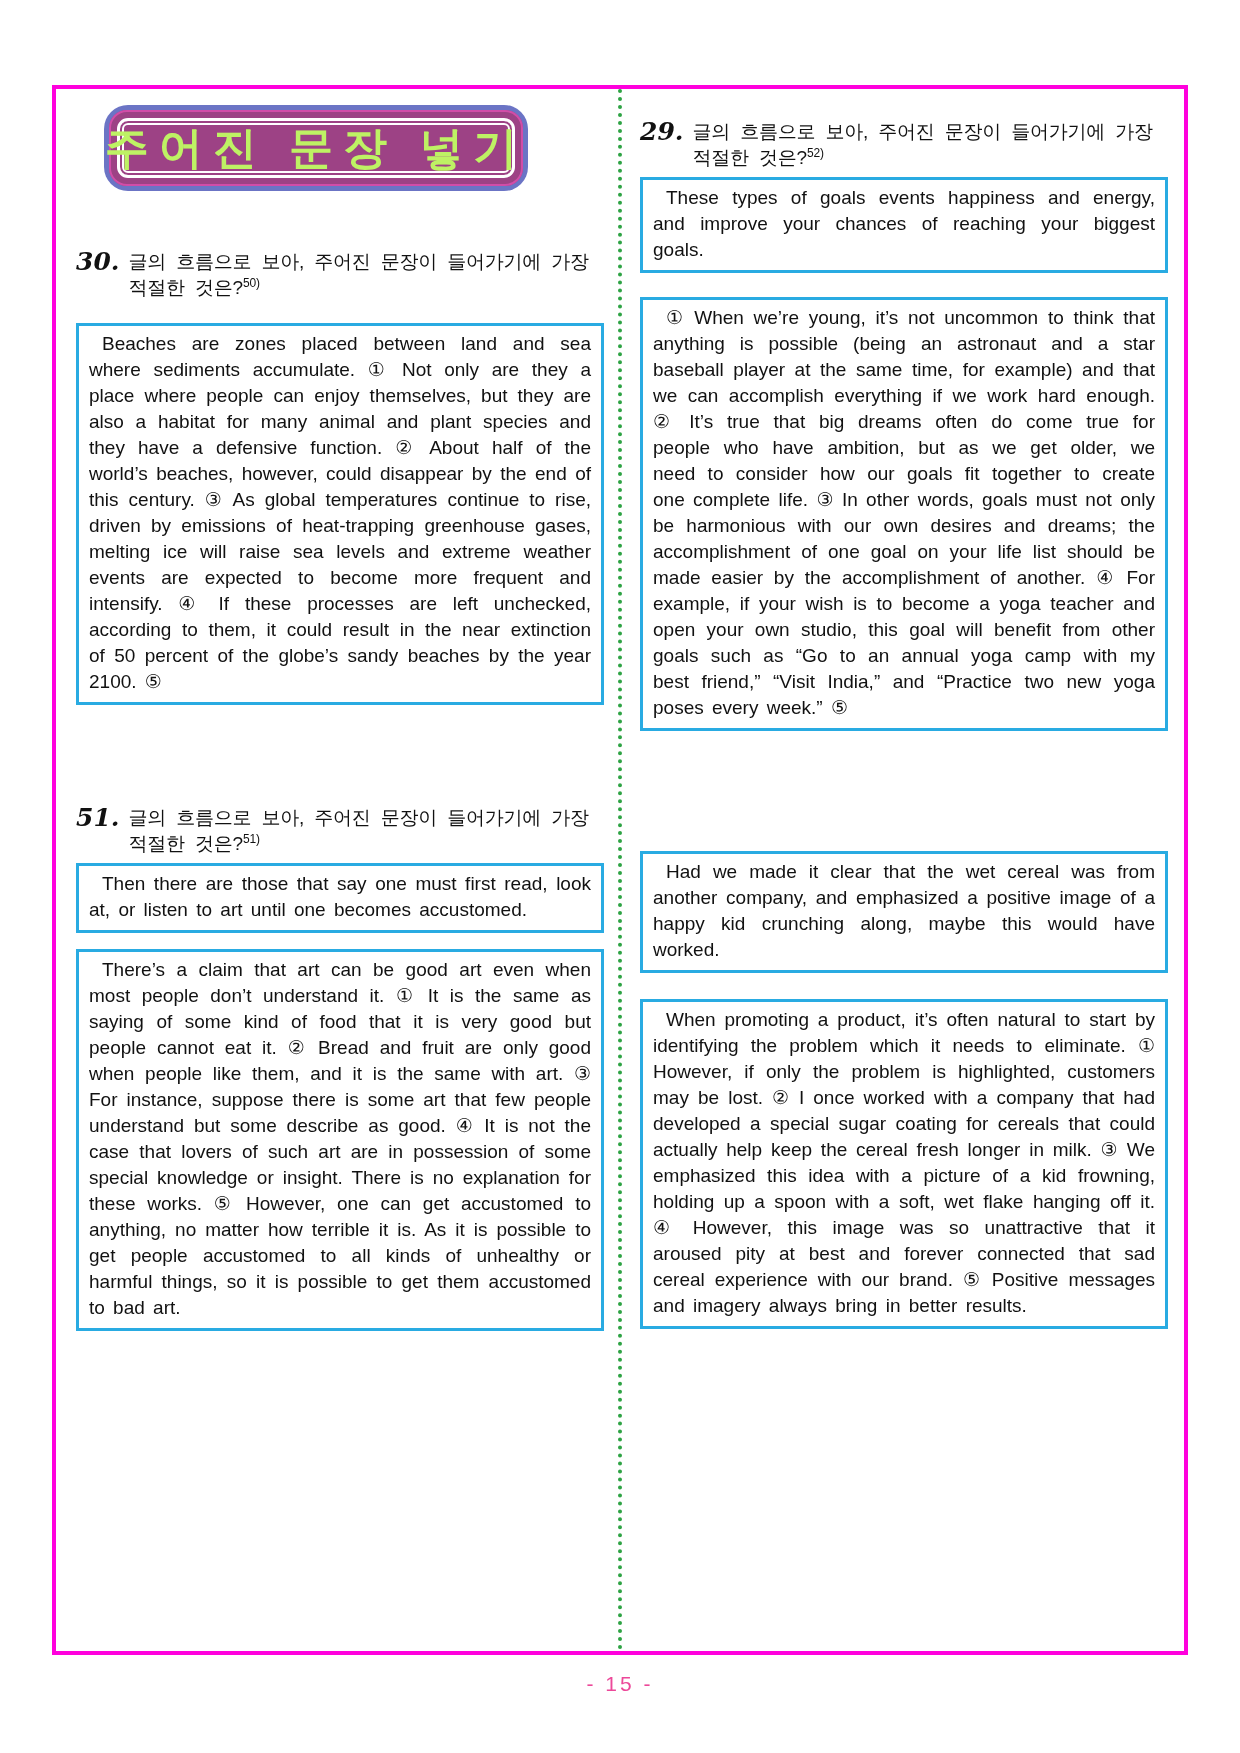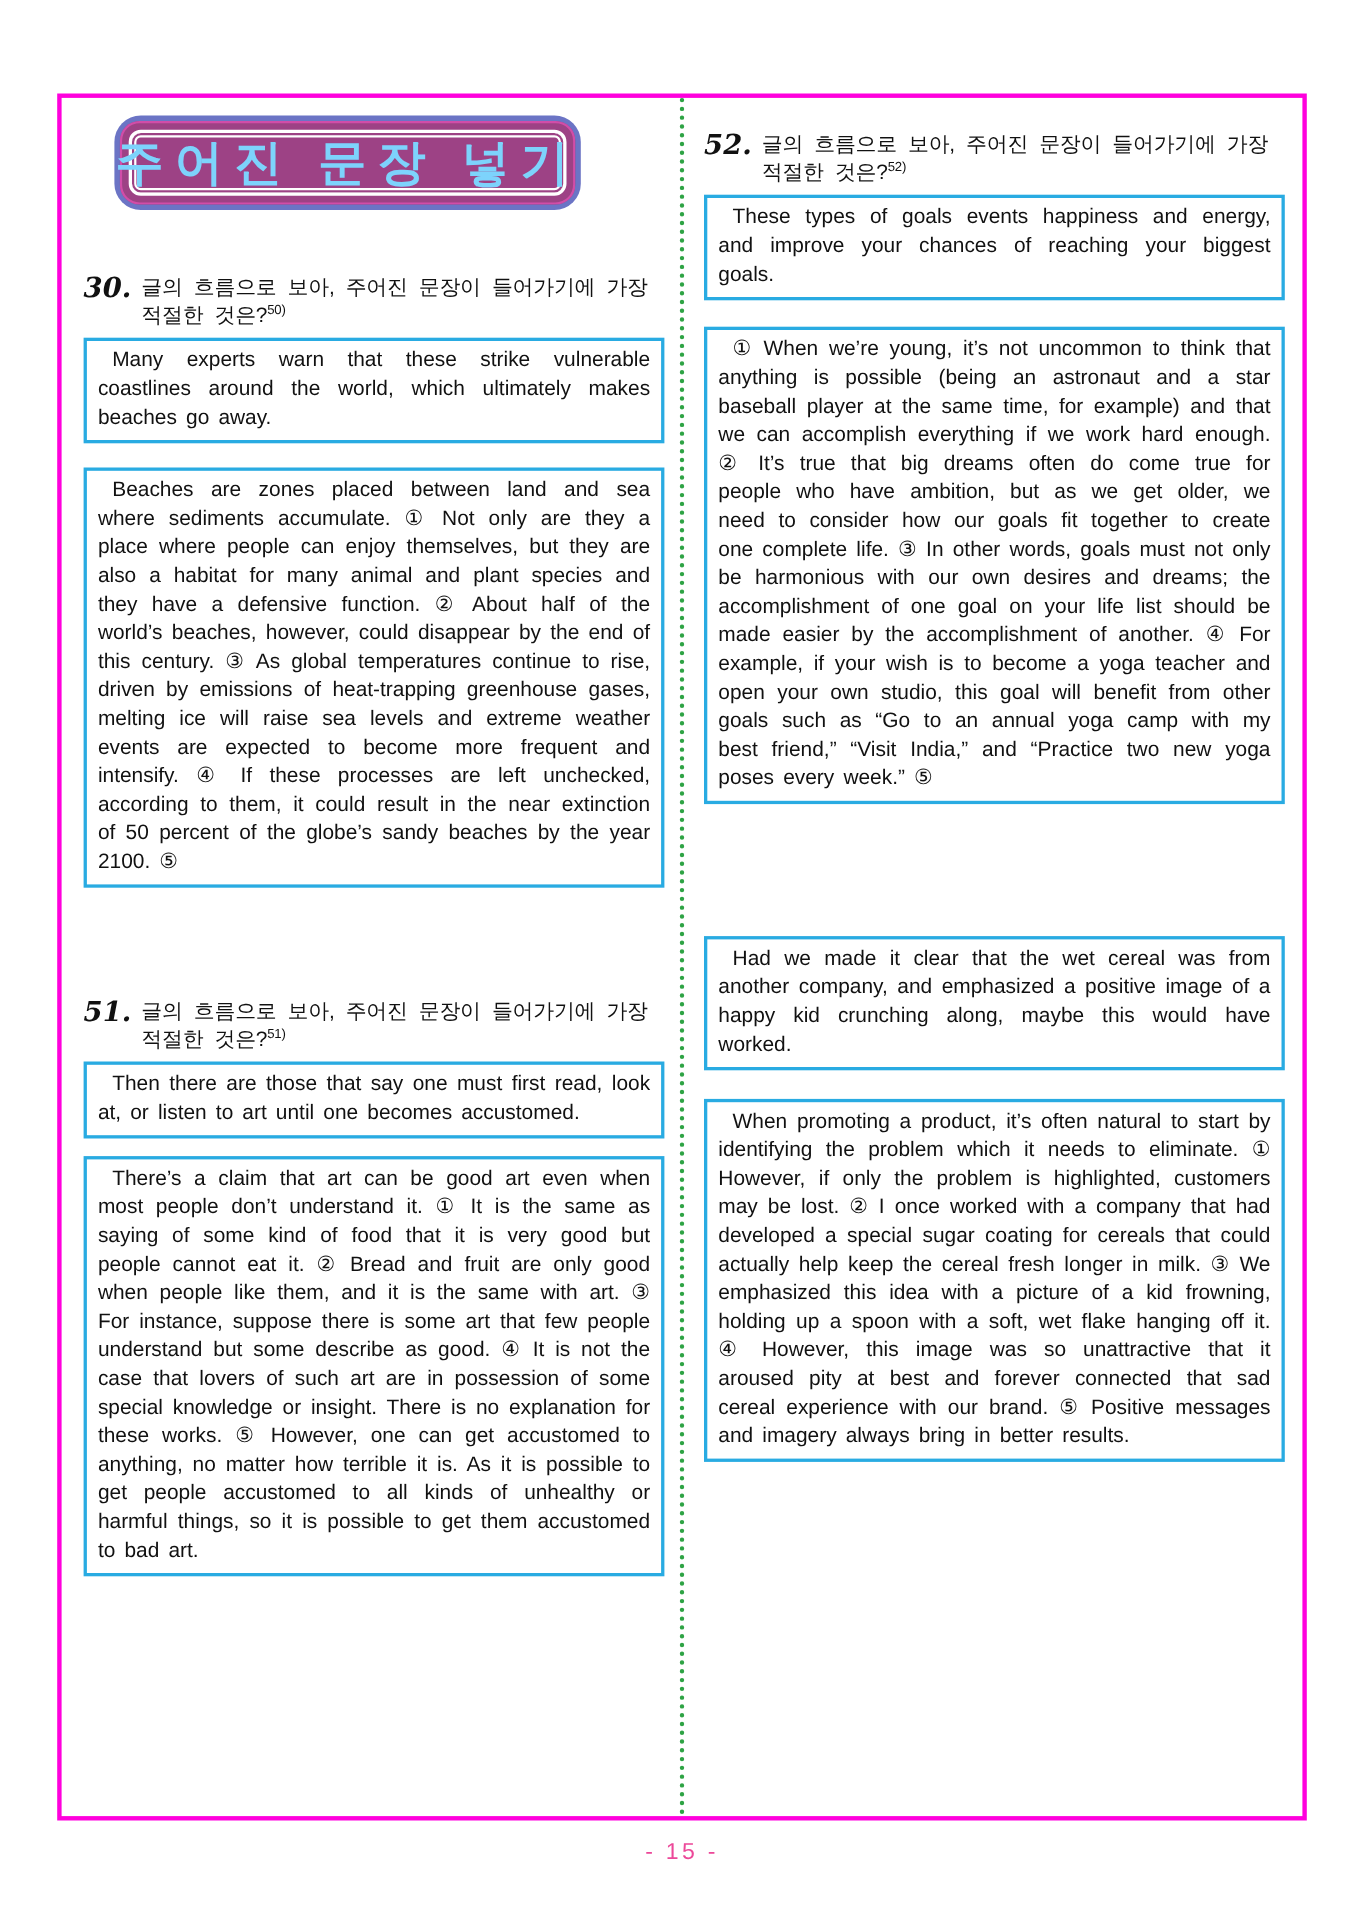--- a/index.html
+++ b/index.html
@@ -47,21 +47,21 @@
     background: #9d4285;
     border: 3px solid #ffffff;
     border-radius: 11px;
     box-shadow: inset 0 0 0 2px #9d4285, inset 0 0 0 4px #ffffff;
     display: flex; align-items: center; justify-content: center;
   }
   .banner-title {
     font-size: 44px;
     font-weight: bold;
     letter-spacing: 10px;
-    color: #7dd3fc;
+    color: #bef264;
     white-space: nowrap;
   }
 
   
   .q-header { display: flex; align-items: flex-start; }
   .q-num {
     font-family: "DejaVu Serif", serif;
     font-style: italic;
     font-weight: 700;
     font-size: 25px;
@@ -125,23 +125,20 @@
           <span class="banner-title">주어진 문장 넣기</span>
         </div>
       </div>
     </div>
 
     <section class="question q50">
       <div class="q-header">
         <span class="q-num">30.</span>
         <div class="q-prompt"><span>글의 흐름으로 보아, 주어진 문장이 들어가기에 가장 적절한 것은?</span><sup>50)</sup></div>
       </div>
-      <div class="box given-box">
-        <p>Many experts warn that these strike vulnerable coastlines around the world, which ultimately makes beaches go away.</p>
-      </div>
       <div class="box passage-box">
         <p>Beaches are zones placed between land and sea where sediments accumulate. ① Not only are they a place where people can enjoy themselves, but they are also a habitat for many animal and plant species and they have a defensive function. ② About half of the world’s beaches, however, could disappear by the end of this century. ③ As global temperatures continue to rise, driven by emissions of heat-trapping greenhouse gases, melting ice will raise sea levels and extreme weather events are expected to become more frequent and intensify. ④ If these processes are left unchecked, according to them, it could result in the near extinction of 50 percent of the globe’s sandy beaches by the year 2100. ⑤</p>
       </div>
     </section>
 
     <section class="question q51">
       <div class="q-header">
         <span class="q-num">51.</span>
         <div class="q-prompt"><span>글의 흐름으로 보아, 주어진 문장이 들어가기에 가장 적절한 것은?</span><sup>51)</sup></div>
       </div>
@@ -154,21 +151,21 @@
     </section>
 
   </div>
 
   <div class="divider"></div>
 
   <div class="col right">
 
     <section class="question q52">
       <div class="q-header">
-        <span class="q-num">52.</span>
+        <span class="q-num">29.</span>
         <div class="q-prompt"><span>글의 흐름으로 보아, 주어진 문장이 들어가기에 가장 적절한 것은?</span><sup>52)</sup></div>
       </div>
       <div class="box given-box">
         <p>These types of goals events happiness and energy, and improve your chances of reaching your biggest goals.</p>
       </div>
       <div class="box passage-box">
         <p>① When we’re young, it’s not uncommon to think that anything is possible (being an astronaut and a star baseball player at the same time, for example) and that we can accomplish everything if we work hard enough. ② It’s true that big dreams often do come true for people who have ambition, but as we get older, we need to consider how our goals fit together to create one complete life. ③ In other words, goals must not only be harmonious with our own desires and dreams; the accomplishment of one goal on your life list should be made easier by the accomplishment of another. ④ For example, if your wish is to become a yoga teacher and open your own studio, this goal will benefit from other goals such as “Go to an annual yoga camp with my best friend,” “Visit India,” and “Practice two new yoga poses every week.” ⑤</p>
       </div>
     </section>
 

